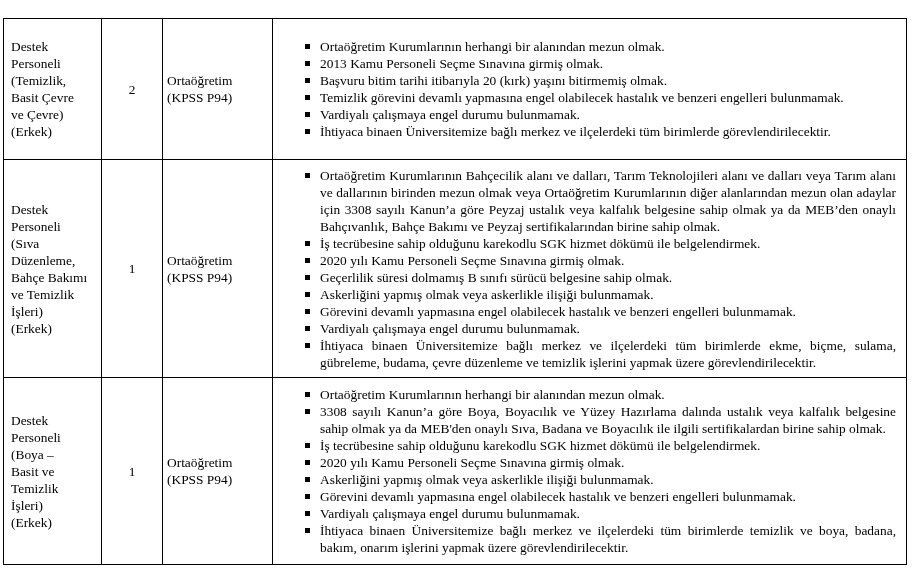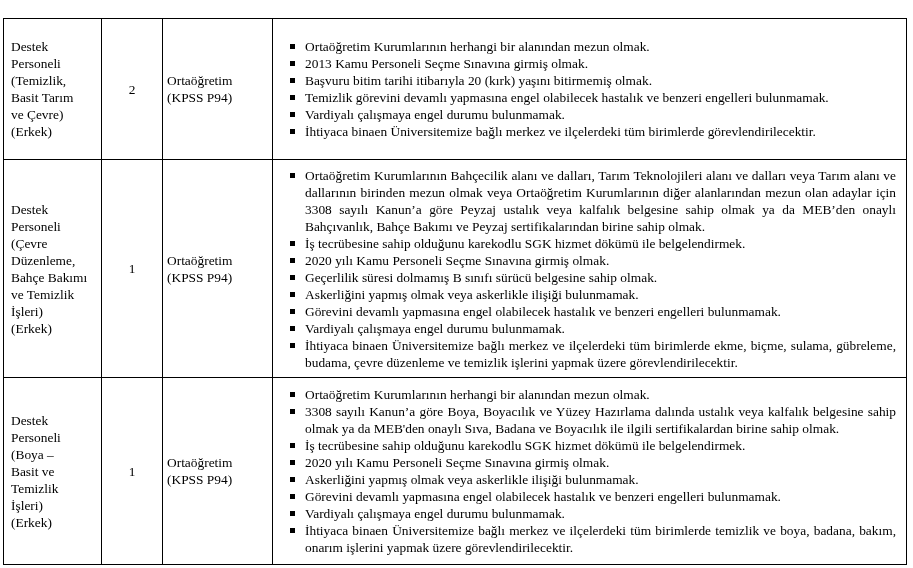--- a/index.html
+++ b/index.html
@@ -4,21 +4,21 @@
 <style>
   html, body { margin:0; padding:0; background:#ffffff; }
   body { width:913px; height:568px; overflow:hidden; position:relative;
          font-family:"Liberation Serif", serif; color:#000; font-size:13.4px; }
   table { position:absolute; left:3px; top:18px; border-collapse:collapse; table-layout:fixed; width:903px; }
   td { border:1px solid #000; vertical-align:middle; padding:0; line-height:17px; }
   col.c1 { width:98px; } col.c2 { width:61px; } col.c3 { width:110px; } col.c4 { width:634px; }
   td.pos { padding-left:7px; padding-right:2px; }
   td.cnt { text-align:center; }
   td.edu { padding-left:4px; }
-  td.req { padding:0 10px 0 0; }
+  td.req { padding:0 10px 0 15px; }
   ul { list-style:none; margin:0; padding:0; }
   li { position:relative; padding-left:32px; text-align:justify; line-height:17px; }
   li .bullet { position:absolute; left:17px; top:6px; width:5px; height:5px; background:#000; }
   tr.r1 { height:141px; } tr.r2 { height:218px; } tr.r3 { height:187px; }
 </style>
 </head>
 <body>
 
 <table>
   <colgroup>
@@ -26,21 +26,21 @@
       <col class="c2">
       <col class="c3">
       <col class="c4">
     </colgroup>
   <tbody id="tbody">
       <tr class="r1">
     <td class="pos">
           <div>Destek</div>
           <div>Personeli</div>
           <div>(Temizlik,</div>
-          <div>Basit Tarım</div>
+          <div>Basit Çevre</div>
           <div>ve Çevre)</div>
           <div>(Erkek)</div>
         </td>
     <td class="cnt"><span>2</span></td>
     <td class="edu">
           <div>Ortaöğretim</div>
           <div>(KPSS P94)</div>
         </td>
     <td class="req">
           <ul>
@@ -50,21 +50,21 @@
             <li><span class="bullet"></span><span>Temizlik görevini devamlı yapmasına engel olabilecek hastalık ve benzeri engelleri bulunmamak.</span></li>
             <li><span class="bullet"></span><span>Vardiyalı çalışmaya engel durumu bulunmamak.</span></li>
             <li><span class="bullet"></span><span>İhtiyaca binaen Üniversitemize bağlı merkez ve ilçelerdeki tüm birimlerde görevlendirilecektir.</span></li>
           </ul>
         </td>
   </tr>
       <tr class="r2">
     <td class="pos">
           <div>Destek</div>
           <div>Personeli</div>
-          <div>(Çevre</div>
+          <div>(Sıva</div>
           <div>Düzenleme,</div>
           <div>Bahçe Bakımı</div>
           <div>ve Temizlik</div>
           <div>İşleri)</div>
           <div>(Erkek)</div>
         </td>
     <td class="cnt"><span>1</span></td>
     <td class="edu">
           <div>Ortaöğretim</div>
           <div>(KPSS P94)</div>

